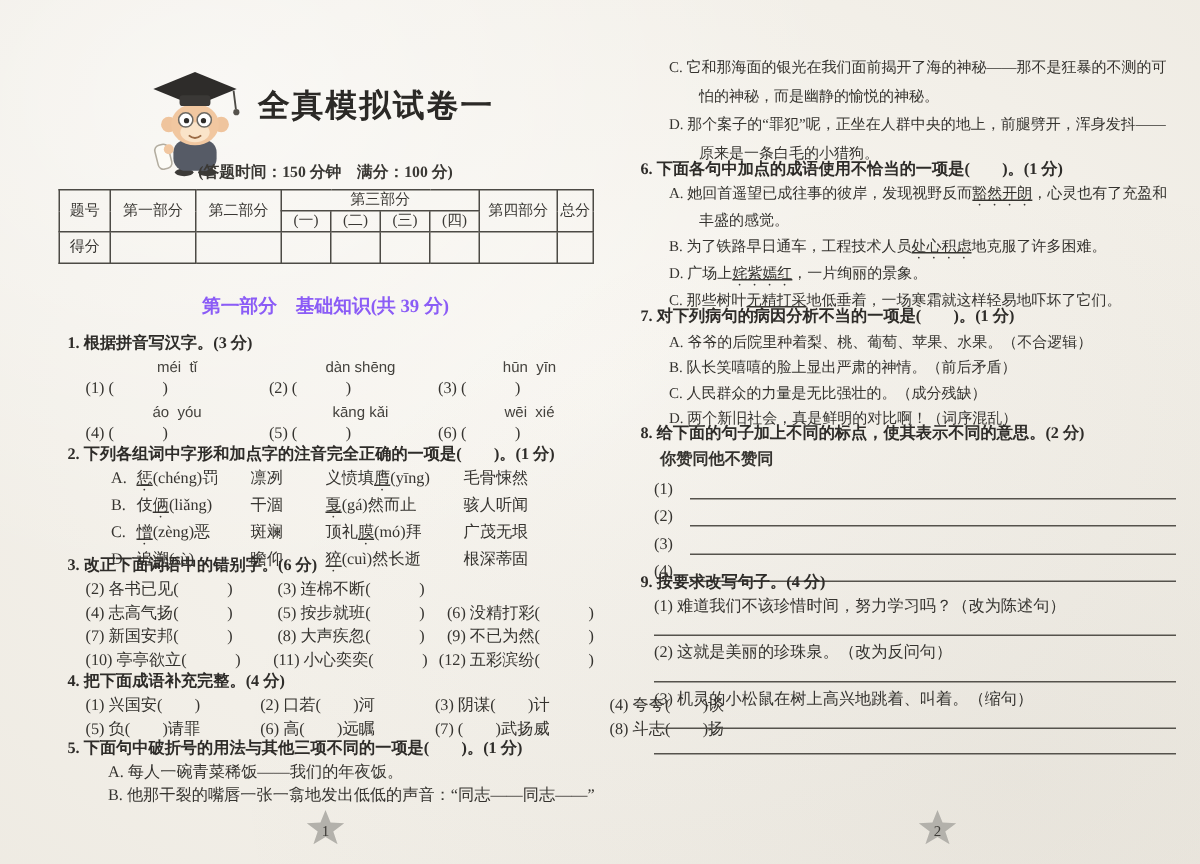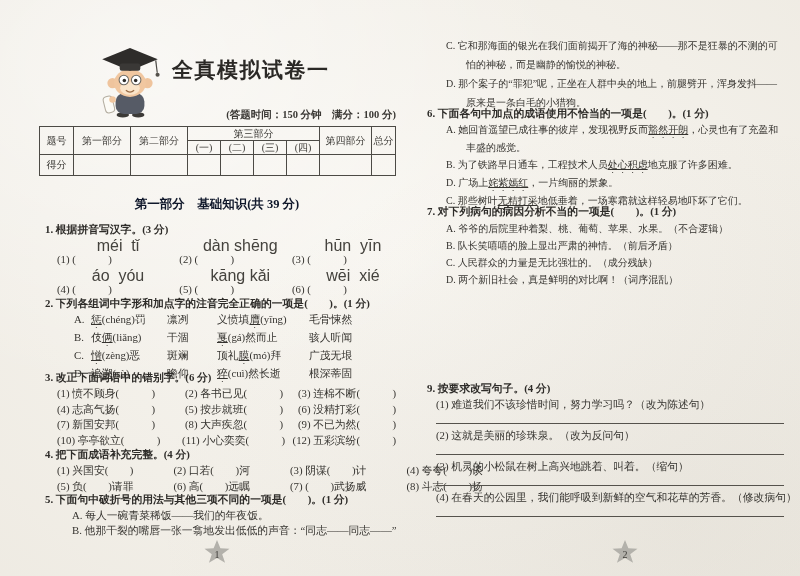--- a/index.html
+++ b/index.html
@@ -19,39 +19,39 @@
   }
   .page{position:absolute;top:0;height:576px;z-index:1;}
   #left-page{left:38px;width:358px;}
   #right-page{left:420px;width:364px;}
   .abs{position:absolute;left:0;right:0;}
 
   
   .grad{position:absolute;top:46px;left:60px;width:64px;height:72px;}
   .title{position:absolute;top:56px;left:134px;margin:0;
     font-size:21px;font-weight:bold;letter-spacing:1.5px;color:#2b2926;white-space:nowrap;}
-  .subtitle{top:108px;text-align:right;font-size:10.5px;font-weight:bold;color:#3a3834;}
+  .subtitle{top:108px;text-align:center;font-size:10.5px;font-weight:bold;color:#3a3834;}
 
   
   .score-table{position:absolute;top:126px;left:1px;width:356px;
     border-collapse:collapse;table-layout:fixed;font-size:10px;color:#3a3834;}
   .score-table td{border:1px solid #4c4a45;text-align:center;padding:0;height:13px;line-height:12px;}
   .score-table tr:last-child td{height:20px;}
 
-  .sect{top:196px;text-align:center;font-weight:bold;font-size:12.5px;color:#0f172a;}
+  .sect{top:196px;text-align:center;font-weight:bold;font-size:12.5px;color:#8b5cf6;}
 
   .blk{position:absolute;left:0;right:0;font-size:10.8px;line-height:15.6px;}
   .stem{font-weight:bold;padding-left:7px;line-height:14px;margin-bottom:2px;white-space:nowrap;color:#2e2c29;}
 
   
   #q1{top:222px;}
   .q1-row{display:flex;padding-left:19px;margin-top:4px;}
   .q1-item:nth-child(1){width:128px;}
   .q1-item:nth-child(2){width:118px;}
-  .py{font-family:"Liberation Sans","DejaVu Sans",sans-serif;font-size:16px;line-height:12px;
+  .py{font-family:"Liberation Sans","DejaVu Sans",sans-serif;font-size:10px;line-height:12px;
       width:86px;margin-left:18px;text-align:center;white-space:pre;color:#44423d;}
   .slot{line-height:14px;white-space:pre;}
 
   
   #q2{top:296px;}
   .q2-row{display:flex;padding-left:36px;line-height:14.4px;white-space:nowrap;}
   .q2-label{width:17px;}
   .q2-c1{width:76px;}
   .q2-c2{width:50px;}
   .q2-c3{width:92px;}
@@ -239,21 +239,20 @@
       <span class="q2-c1"><span>追</span><span class="emdot">溯</span><span>(sù)</span></span>
       <span class="q2-c2"><span>瞻仰</span></span>
       <span class="q2-c3"><span class="emdot">猝</span><span>(cuì)然长逝</span></span>
       <span class="q2-c4"><span>根深蒂固</span></span>
     </div>
   </div>
 
   <div class="blk" id="q3">
     <div class="stem">3. 改正下面词语中的错别字。(6 分)</div>
     <div class="q3-row">
-      <span>(1) 愤不顾身(　　　)</span>
       <span>(2) 各书已见(　　　)</span>
       <span>(3) 连棉不断(　　　)</span>
     </div>
     <div class="q3-row">
       <span>(4) 志高气扬(　　　)</span>
       <span>(5) 按步就班(　　　)</span>
       <span>(6) 没精打彩(　　　)</span>
     </div>
     <div class="q3-row">
       <span>(7) 新国安邦(　　　)</span>
@@ -310,37 +309,56 @@
   </div>
 
   <div class="blk" id="q7">
     <div class="stem">7. 对下列病句的病因分析不当的一项是(　　)。(1 分)</div>
     <div class="ropt">A. 爷爷的后院里种着梨、桃、葡萄、苹果、水果。（不合逻辑）</div>
     <div class="ropt">B. 队长笑嘻嘻的脸上显出严肃的神情。（前后矛盾）</div>
     <div class="ropt">C. 人民群众的力量是无比强壮的。（成分残缺）</div>
     <div class="ropt">D. 两个新旧社会，真是鲜明的对比啊！（词序混乱）</div>
   </div>
 
+  <div class="blk" id="q8">
+    <div class="stem">8. 给下面的句子加上不同的标点，使其表示不同的意思。(2 分)</div>
+    <div class="q8-sentence">你赞同他不赞同</div>
+    <div class="blank-row">
+      <span class="blank-label">(1)</span>
+      <span class="blank-line"></span>
+    </div>
+    <div class="blank-row">
+      <span class="blank-label">(2)</span>
+      <span class="blank-line"></span>
+    </div>
+    <div class="blank-row">
+      <span class="blank-label">(3)</span>
+      <span class="blank-line"></span>
+    </div>
+    <div class="blank-row">
+      <span class="blank-label">(4)</span>
+      <span class="blank-line"></span>
+    </div>
+  </div>
 
   <div class="blk" id="q9">
     <div class="stem">9. 按要求改写句子。(4 分)</div>
     <div class="q9-item">
       <div class="q9-t">(1) 难道我们不该珍惜时间，努力学习吗？（改为陈述句）</div>
       <div class="q9-line"></div>
     </div>
     <div class="q9-item">
       <div class="q9-t">(2) 这就是美丽的珍珠泉。（改为反问句）</div>
       <div class="q9-line"></div>
     </div>
     <div class="q9-item">
       <div class="q9-t">(3) 机灵的小松鼠在树上高兴地跳着、叫着。（缩句）</div>
       <div class="q9-line"></div>
     </div>
     <div class="q9-item">
-      <div class="q9-t">(4) 在春天的公园里，我们能呼吸到新鲜的空气和花草的芳香。（修改病句）</div>
       <div class="q9-line"></div>
     </div>
   </div>
 
   <div class="pgstar" id="star2">
     <span>2</span>
   </div>
 </div>
 
 </body></html>

